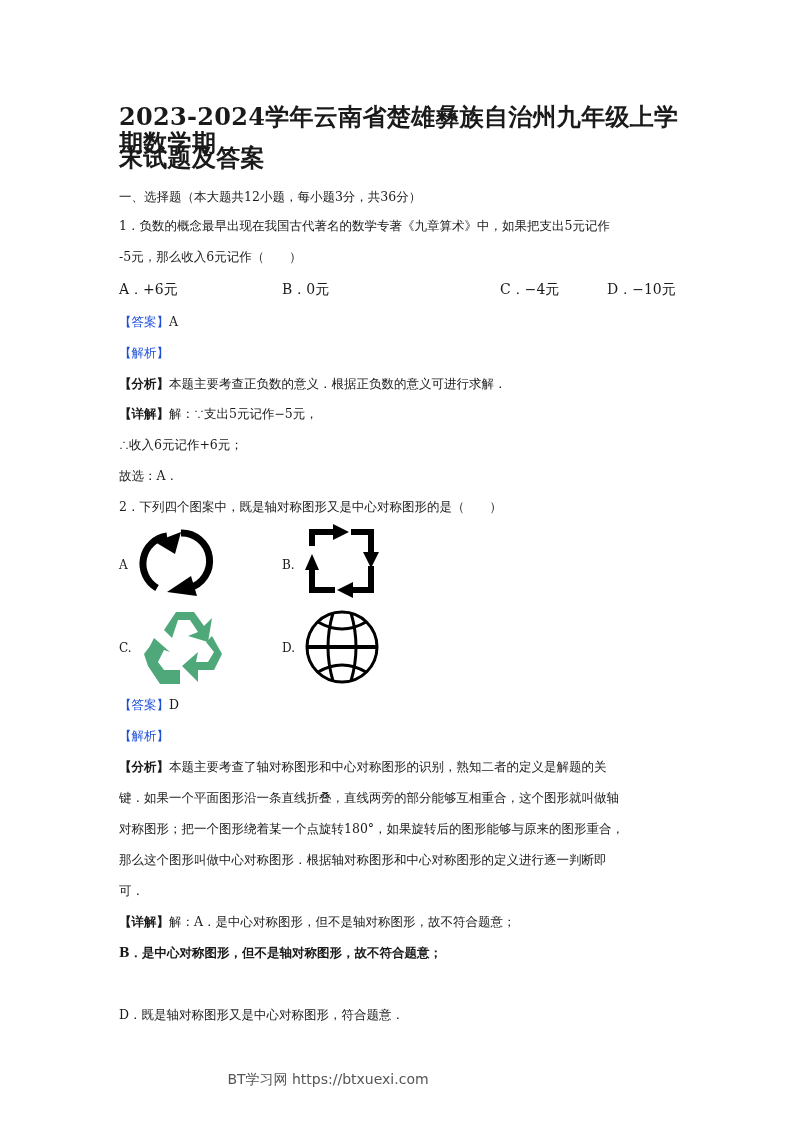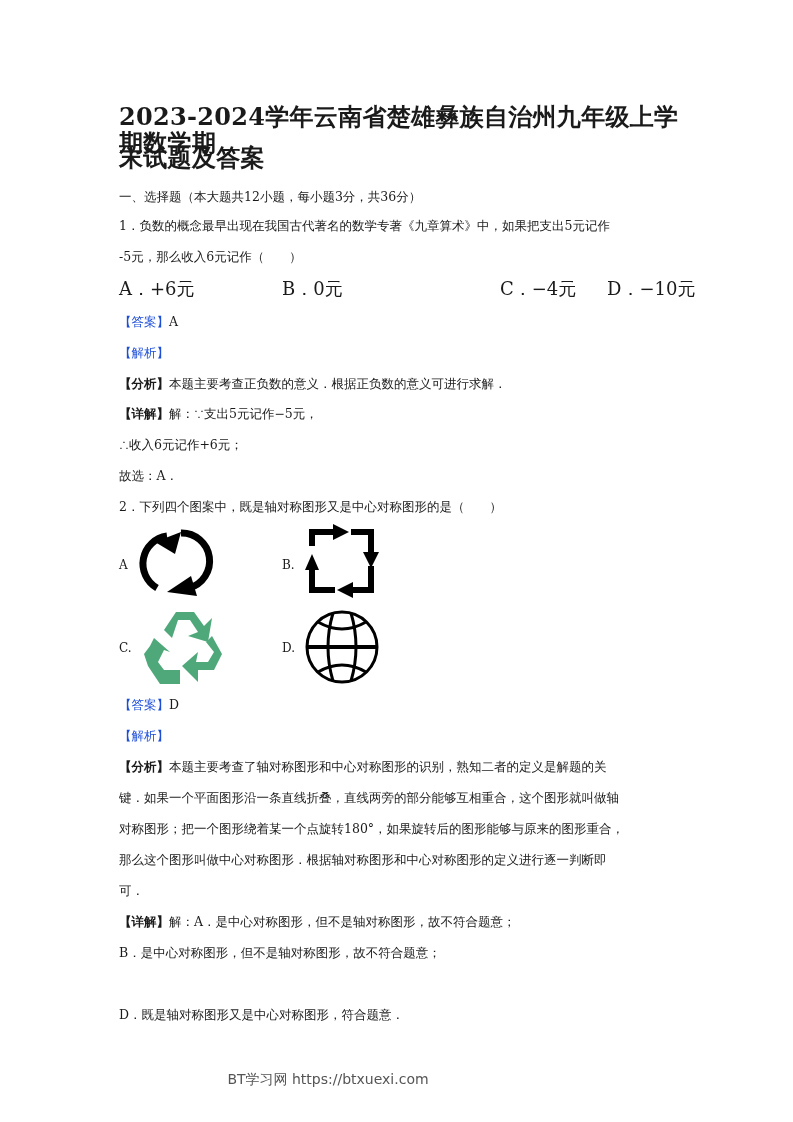--- a/index.html
+++ b/index.html
@@ -6,21 +6,21 @@
     body { width: 793px; height: 1122px; position: relative; overflow: hidden;
            font-family: "DejaVu Serif", "Liberation Serif", serif; color: #1a1a1a; }
     .page { position: absolute; left: 0; top: 0; width: 793px; height: 1122px; }
     .title { position: absolute; left: 119px; width: 570px; font-size: 24px; font-weight: bold;
              line-height: 26px; letter-spacing: 0.3px; }
     .t1 { top: 104px; }
     .t2 { top: 145px; }
     .line { position: absolute; left: 119px; font-size: 12.5px; line-height: 16px; white-space: nowrap; }
     .blue { color: #1d4ed8; }
     .bold { font-weight: bold; }
-    .opt { position: absolute; font-size: 18px; line-height: 16px; white-space: nowrap; }
+    .opt { position: absolute; font-size: 14px; line-height: 16px; white-space: nowrap; }
     .fig-label { position: absolute; font-size: 12px; line-height: 14px; }
     .fig { position: absolute; }
     .footer { position: absolute; top: 1071px; left: 0; width: 656px; text-align: center;
               font-family: "DejaVu Sans", "Liberation Sans", sans-serif; font-size: 14px; color: #555555; }
   </style>
 </head>
 <body>
 
 <div class="page">
 
@@ -108,17 +108,17 @@
   <div class="line" style="top:790px;">键．如果一个平面图形沿一条直线折叠，直线两旁的部分能够互相重合，这个图形就叫做轴</div>
   <div class="line" style="top:759px;">
     <span class="bold">【分析】</span><span>本题主要考查了轴对称图形和中心对称图形的识别，熟知二者的定义是解题的关</span>
   </div>
   <div class="line" style="top:821px;">对称图形；把一个图形绕着某一个点旋转180°，如果旋转后的图形能够与原来的图形重合，</div>
   <div class="line" style="top:852px;">那么这个图形叫做中心对称图形．根据轴对称图形和中心对称图形的定义进行逐一判断即</div>
   <div class="line" style="top:883px;">可．</div>
   <div class="line" style="top:914px;">
     <span class="bold">【详解】</span><span>解：A．是中心对称图形，但不是轴对称图形，故不符合题意；</span>
   </div>
-  <div class="line" style="top:945px;">B．是中心对称图形，但不是轴对称图形，故不符合题意；</div>
+  <div class="line" style="top:945px;font-weight:bold;">B．是中心对称图形，但不是轴对称图形，故不符合题意；</div>
   <div class="line" style="top:1007px;text-align:right;">D．既是轴对称图形又是中心对称图形，符合题意．</div>
 
   <div class="footer">BT学习网 https://btxuexi.com</div>
 </div>
 
 </body></html>

